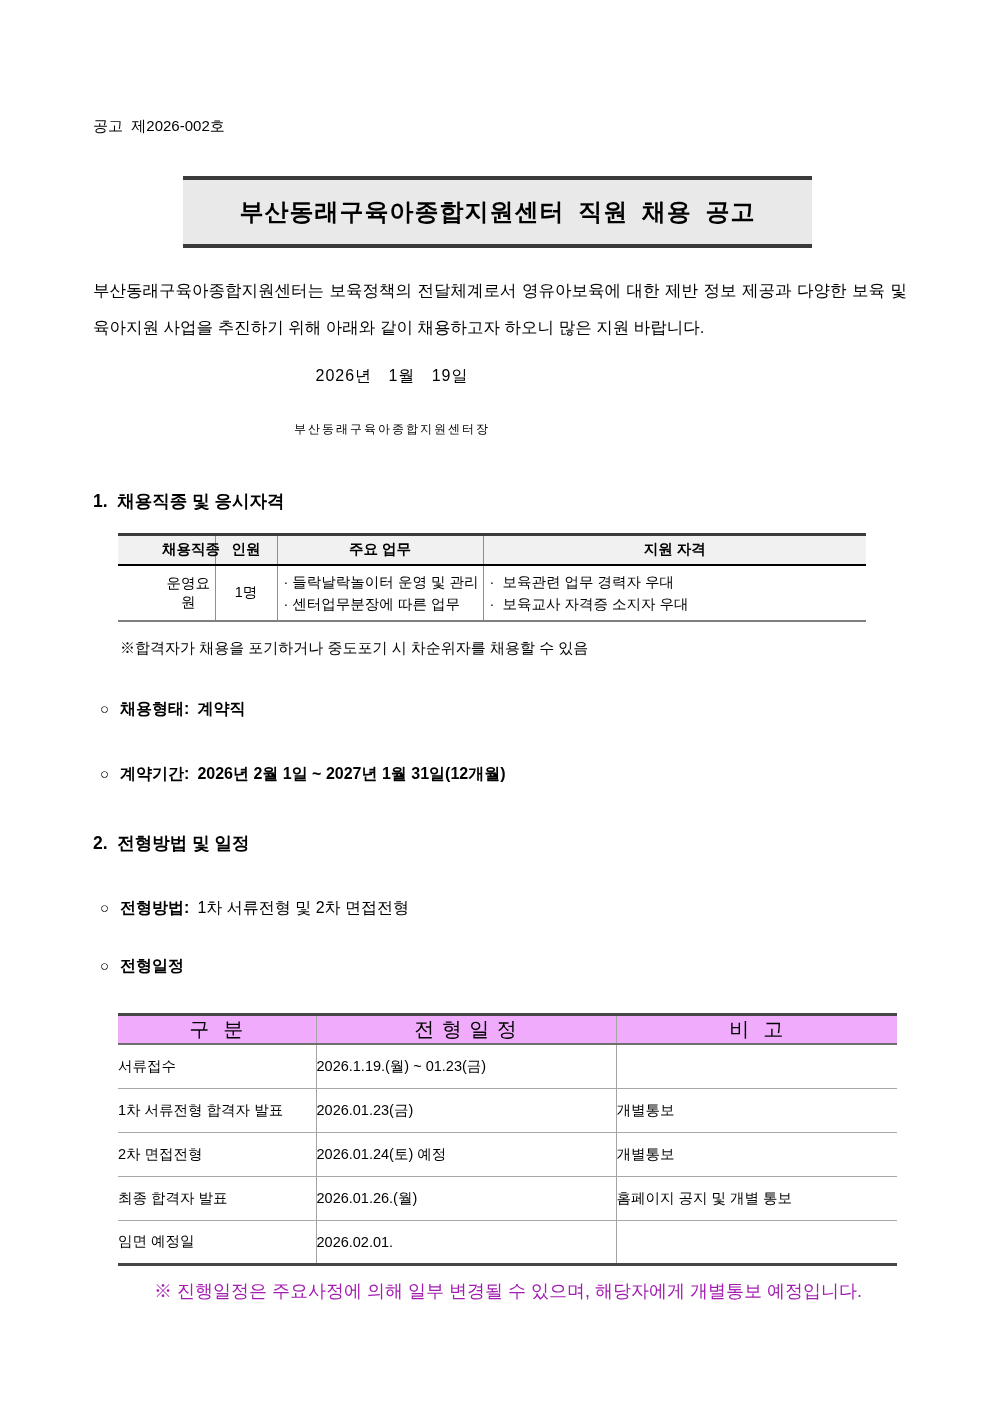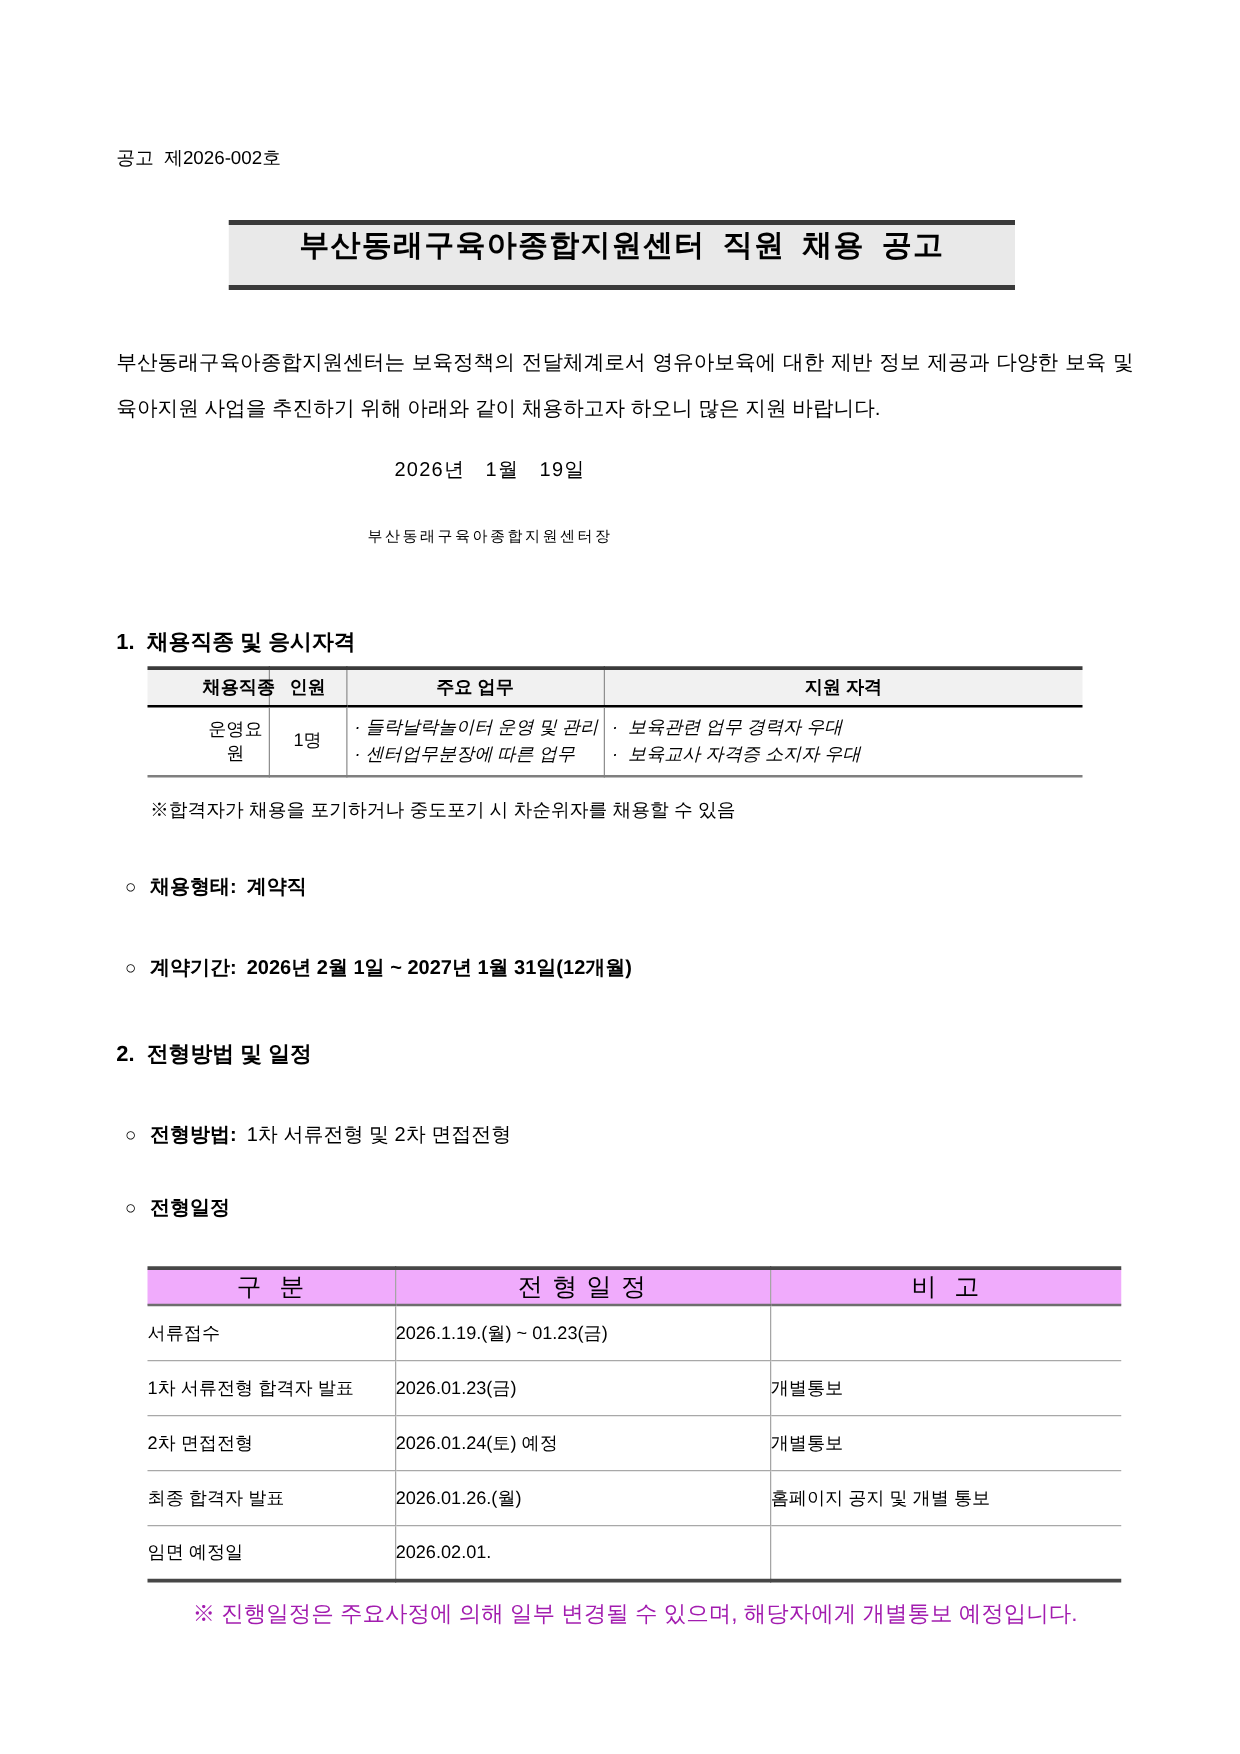--- a/index.html
+++ b/index.html
@@ -7,53 +7,53 @@
   .page {
     position:relative; width:992px; height:1403px; background:#ffffff;
     font-family:"Liberation Sans", sans-serif; color:#000;
     overflow:hidden;
   }
   .abs { position:absolute; }
 
   .doc-number { left:93px; top:117px; font-size:15px; white-space:pre; color:#000; }
 
   .title-box {
-    left:183px; top:176px; width:629px; height:56px;
+    left:183px; top:176px; width:629px; height:72px;
     background:#e9e9e9;
     border-top:4px solid #3a3a3a; border-bottom:4px solid #3a3a3a;
-    display:flex; justify-content:center;
+    display:flex; align-items:center; justify-content:center;
   }
   .title-box span { font-size:24px; font-weight:bold; letter-spacing:1px; word-spacing:6px; }
 
   .intro {
     left:93px; top:272px; width:814px;
     font-size:16.5px; line-height:37px; text-align:justify; word-break:keep-all;
   }
 
   .center-line { left:0; width:784px; text-align:center; }
   .date { top:366px; font-size:16px; white-space:pre; letter-spacing:1px; }
   .signature { top:421px; font-size:12px; letter-spacing:2px; }
 
   .heading { font-size:17.5px; font-weight:bold; white-space:pre; }
-  .h1-1 { left:93px; top:489px;margin-top:12px; }
+  .h1-1 { left:93px; top:489px; }
   .h1-2 { left:93px; top:831px; }
 
   table { border-collapse:collapse; table-layout:fixed; }
 
   .job-table { left:118px; top:533px; width:748px;
     border-top:3px solid #3b3b3b; border-bottom:2px solid #7f7f7f; }
   .job-table th, .job-table td { border-left:1px solid #8f8f8f; }
   .job-table th:first-child, .job-table td:first-child { border-left:none;padding-left:44px; }
   .job-table thead th {
     height:30px; background:#f1f1f1; border-bottom:2px solid #000;
     font-size:14.5px; font-weight:bold; text-align:center; white-space:pre;
   }
   .job-table tbody td { height:56px; font-size:14.5px; text-align:center; }
   .job-table tbody td.left { text-align:left; padding-left:6px; }
-  .job-table .cell-line { line-height:22px; white-space:pre;font-style:italic; }
+  .job-table .cell-line { line-height:22px; white-space:pre; }
 
   .note { left:120px; top:639px; font-size:15px; }
 
   .bullet { display:flex; align-items:baseline; font-size:16px; }
   .bullet .marker { font-weight:400; margin-right:11px; font-size:15px; }
   .bullet .b-label { font-weight:bold; margin-right:8px; white-space:pre; }
   .bullet .b-value { white-space:pre; }
   .bullet.all-bold .b-value { font-weight:bold; }
   .bul-1 { left:100px; top:699px; }
   .bul-2 { left:100px; top:764px; }

